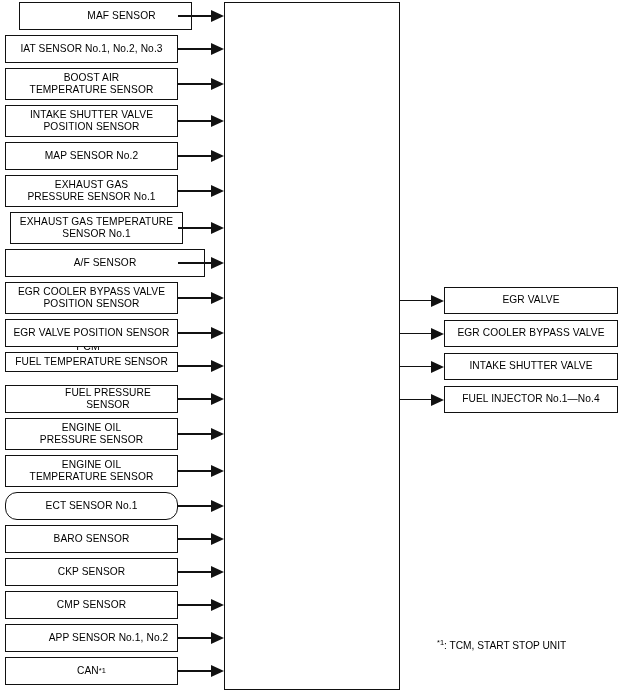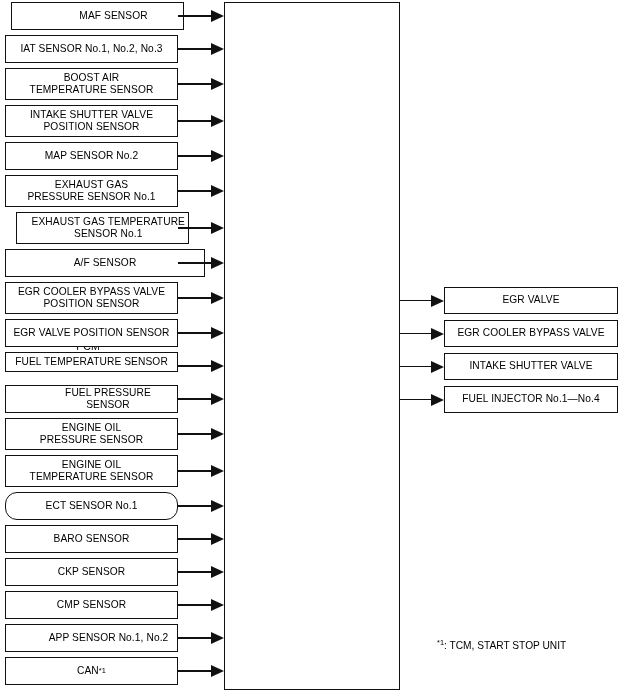--- a/index.html
+++ b/index.html
@@ -99,21 +99,21 @@
 </style>
 </head>
 <body>
 
 <div id="diagram">
 
   <div class="pcm-box"></div>
   <div class="pcm-label">PCM</div>
 
   <div id="inputs-layer">
-      <div class="box" style="left: 11px; top: 2px; width: 173px; height: 28px; padding-left: 35px;">
+      <div class="box" style="left: 19px; top: 2px; width: 173px; height: 28px; padding-left: 35px;">
         <span class="label">MAF SENSOR</span>
       </div>
       <div class="arrow" style="left: 178px; top: 10px; width: 46px;">
         <div class="shaft" style="width: 33px;"></div>
         <div class="head" style="left: 33px;"></div>
       </div>
       <div class="box" style="left: 5px; top: 35px; width: 173px; height: 28px;">
         <span class="label">IAT SENSOR No.1, No.2, No.3</span>
       </div>
       <div class="arrow" style="left: 178px; top: 43px; width: 46px;">
@@ -144,21 +144,21 @@
         <div class="head" style="left: 33px;"></div>
       </div>
       <div class="box" style="left: 5px; top: 175px; width: 173px; height: 32px;">
         <span class="label">EXHAUST GAS
 PRESSURE SENSOR No.1</span>
       </div>
       <div class="arrow" style="left: 178px; top: 185px; width: 46px;">
         <div class="shaft" style="width: 33px;"></div>
         <div class="head" style="left: 33px;"></div>
       </div>
-      <div class="box" style="left: 16px; top: 212px; width: 173px; height: 32px; justify-content: flex-end;">
+      <div class="box" style="left: 10px; top: 212px; width: 173px; height: 32px;">
         <span class="label">EXHAUST GAS TEMPERATURE
 SENSOR No.1</span>
       </div>
       <div class="arrow" style="left: 178px; top: 222px; width: 46px;">
         <div class="shaft" style="width: 33px;"></div>
         <div class="head" style="left: 33px;"></div>
       </div>
       <div class="box" style="left: 5px; top: 249px; width: 200px; height: 28px;">
         <span class="label">A/F SENSOR</span>
       </div>

